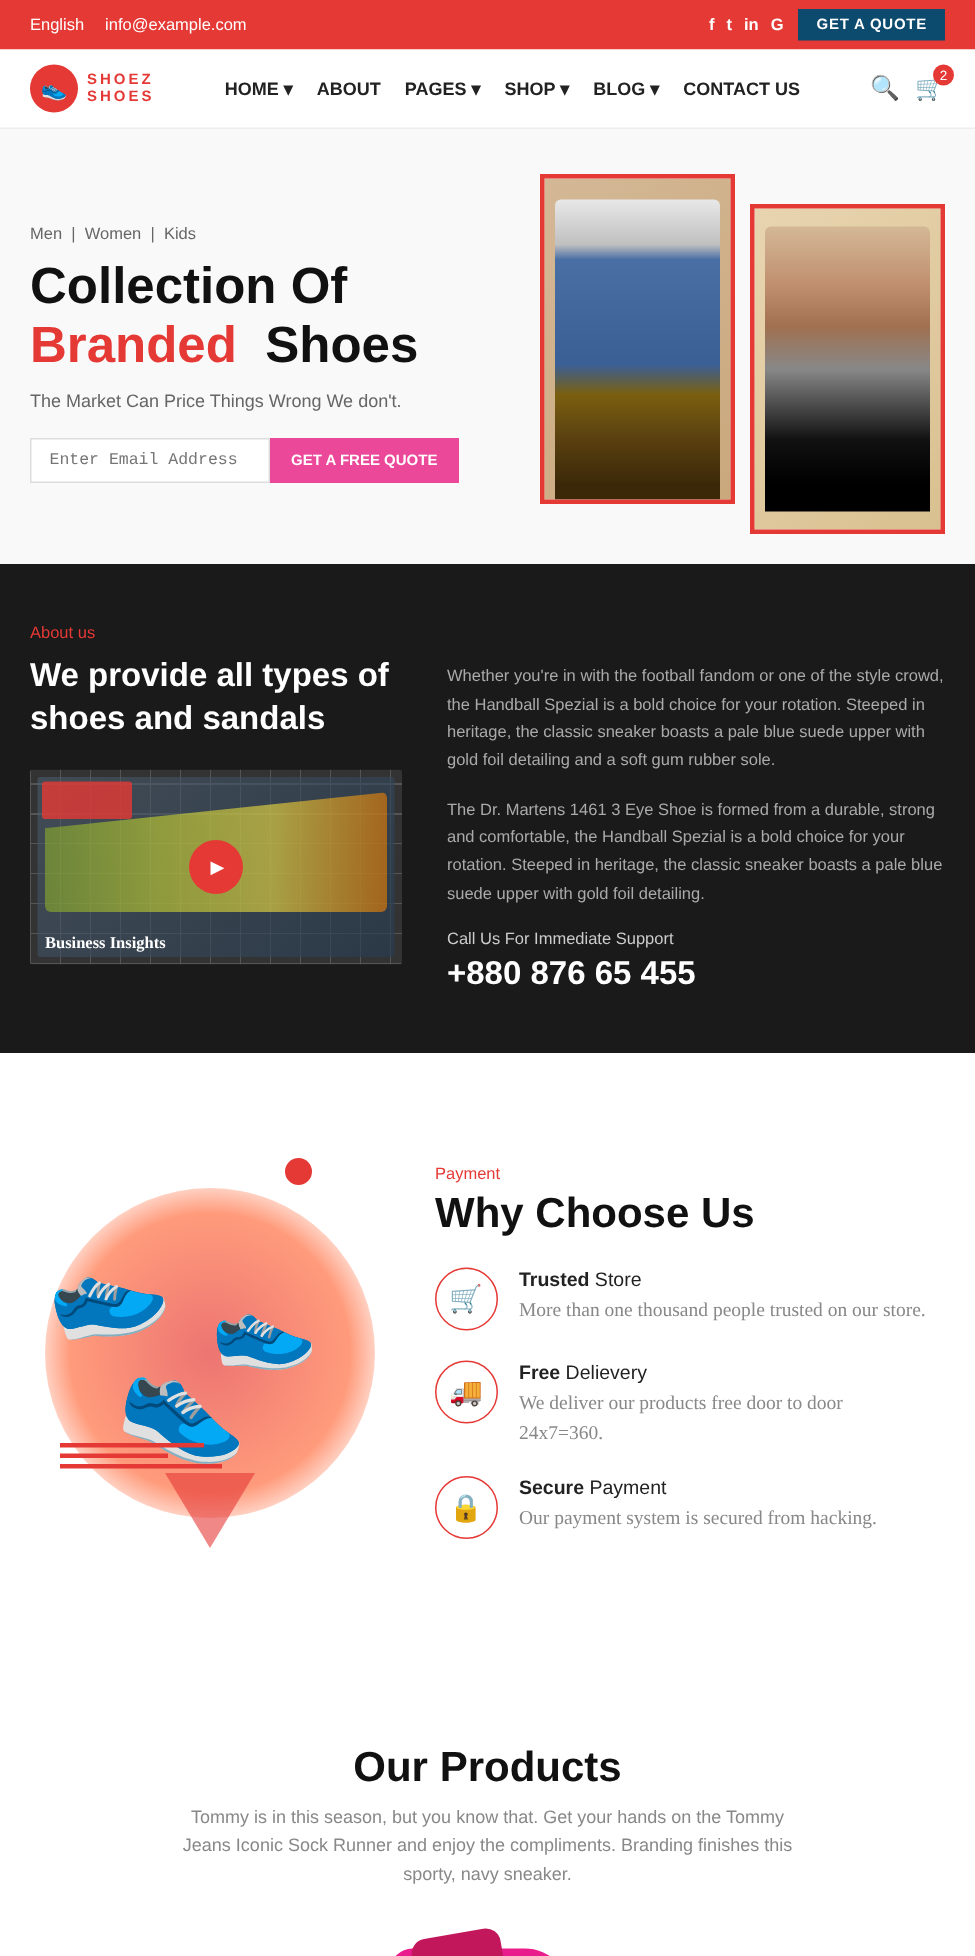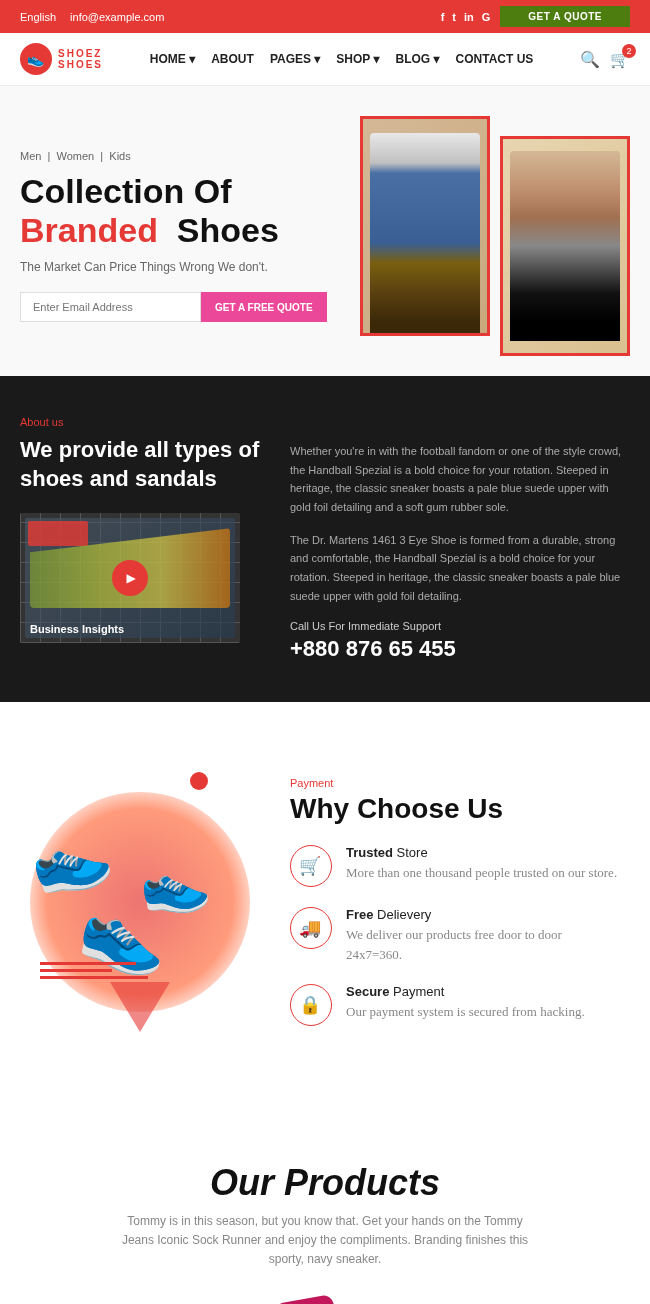--- a/index.html
+++ b/index.html
@@ -13,24 +13,24 @@
       padding: 6px 20px;
       display: flex;
       align-items: center;
       justify-content: space-between;
     }
     .top-bar-left { display: flex; align-items: flex-start; gap: 14px; }
     .top-bar-right { display: flex; align-items: center; gap: 10px; }
     .top-bar-social { display: flex; gap: 8px; }
     .top-bar-social span { cursor: pointer; font-weight: bold; }
     .quote-btn {
-      background: #4d7c0f;
+      background: #0c4a6e;
       color: #fff;
       border: none;
-      padding: 5px 28px;
+      padding: 5px 12px;
       font-size: 10px;
       font-weight: bold;
       cursor: pointer;
       letter-spacing: 0.5px;
     }
 
     
     .header {
       display: flex;
       align-items: center;
@@ -78,23 +78,24 @@
     .hero-breadcrumb { font-size: 11px; color: #666; margin-bottom: 10px; }
     .hero-breadcrumb span { cursor: pointer; }
     .hero-title { font-size: 34px; font-weight: 900; color: #111; line-height: 1.15; margin-bottom: 10px; }
     .hero-title .red { color: #e53935; }
     .hero-subtitle { font-size: 12px; color: #666; margin-bottom: 18px; }
     .hero-form { display: flex; gap: 0; }
     .hero-input {
       border: 1px solid #ddd;
       padding: 8px 12px;
       font-size: 11px;
-      width: 181px;
+      width: 160px;
       outline: none;
       background: #fff;
+      font-family: Liberation Mono, monospace;
     }
     .hero-cta {
       background: #ec4899;
       color: #fff;
       border: none;
       padding: 8px 14px;
       font-size: 10px;
       font-weight: bold;
       cursor: pointer;
       text-transform: uppercase;
@@ -123,25 +124,26 @@
       color: #fff;
       padding: 40px 20px;
       display: flex;
       gap: 30px;
       align-items: flex-start;
     }
     .about-left { flex: 0 0 240px; }
     .about-tag { font-size: 11px; color: #e53935; margin-bottom: 8px; }
     .about-title { font-size: 22px; font-weight: 900; color: #fff; line-height: 1.3; margin-bottom: 20px; }
     .about-video-thumb {
-      width: 220px; height: 130px;
+      width: 248px; height: 130px;
       background: linear-gradient(135deg, #444 0%, #222 100%);
       position: relative;
       overflow: hidden;
       border-radius: 2px;
+      font-family: Liberation Serif, serif;
     }
     .about-video-label {
       position: absolute; bottom: 8px; left: 10px;
       font-size: 11px; color: #fff; font-weight: bold;
     }
     .play-btn {
       position: absolute;
       top: 50%; left: 50%;
       transform: translate(-50%, -50%);
       width: 36px; height: 36px;
@@ -230,21 +232,21 @@
       flex-shrink: 0;
       color: #e53935; font-size: 18px;
     }
     .feature-text h4 { font-size: 13px; font-weight: 700; color: #222; margin-bottom: 3px; }
     .feature-text h4 span { font-weight: 400; margin-top: 28px; }
     .feature-text p { font-size: 13px; color: #888; line-height: 1.5; font-family: Liberation Serif, serif; }
 
     
     .products-section { padding: 40px 20px; background: #fff; }
     .products-header { text-align: center; margin-bottom: 10px; }
-    .products-title { font-size: 36px; font-weight: 900; color: #111; font-style: italic; }
+    .products-title { font-size: 28px; font-weight: 900; color: #111; }
     .products-desc { font-size: 12px; color: #888; max-width: 420px; margin: 8px auto 30px; line-height: 1.6; }
     .products-grid { display: flex; gap: 20px; }
     .product-card { flex: 1; }
     .product-img {
       width: 100%; height: 160px;
       display: flex; align-items: center; justify-content: center;
       margin-bottom: 12px;
       font-size: 70px;
     }
 

